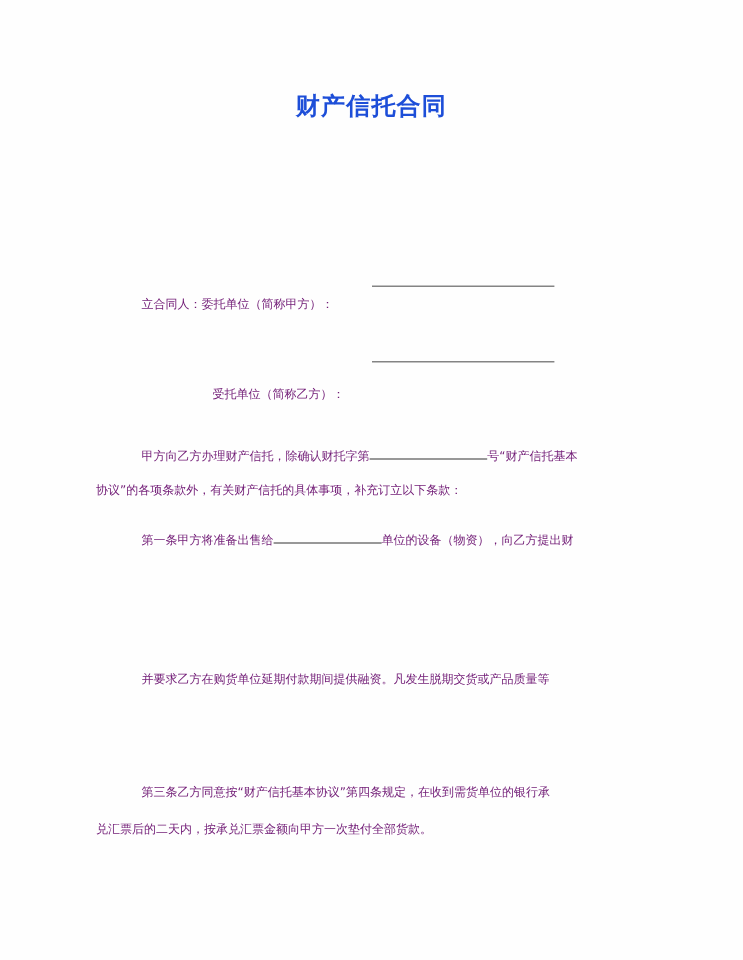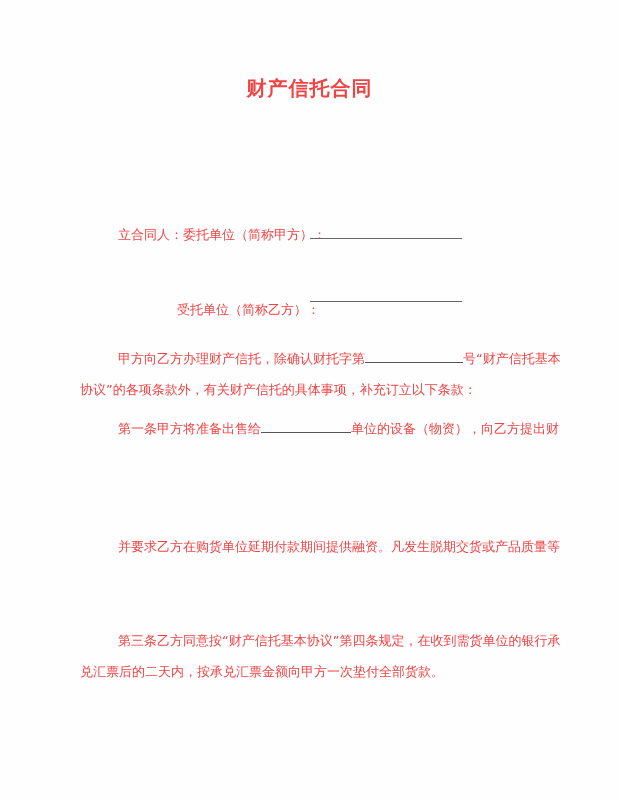--- a/index.html
+++ b/index.html
@@ -22,28 +22,29 @@
     background: #fefefe;
   }
   .title {
     position: absolute;
     left: 0; width: 619px;
     top: 75px;
     text-align: center;
     font-size: 20px;
     font-weight: bold;
     letter-spacing: 1px;
-    color: #ef4444;
+    color: #1d4ed8;
   }
   .line {
     position: absolute;
-    font-size: 13px;
+    font-size: 10px;
     white-space: nowrap;
     line-height: 18px;
-    color: #ef4444;
+    color: #701a75;
+    margin-top: 20px;
   }
   .blank {
     display: inline-block;
     border-bottom: 1px solid #555;
     height: 12px;
     vertical-align: baseline;
   }
   .fill-line {
     position: absolute;
     height: 0;

